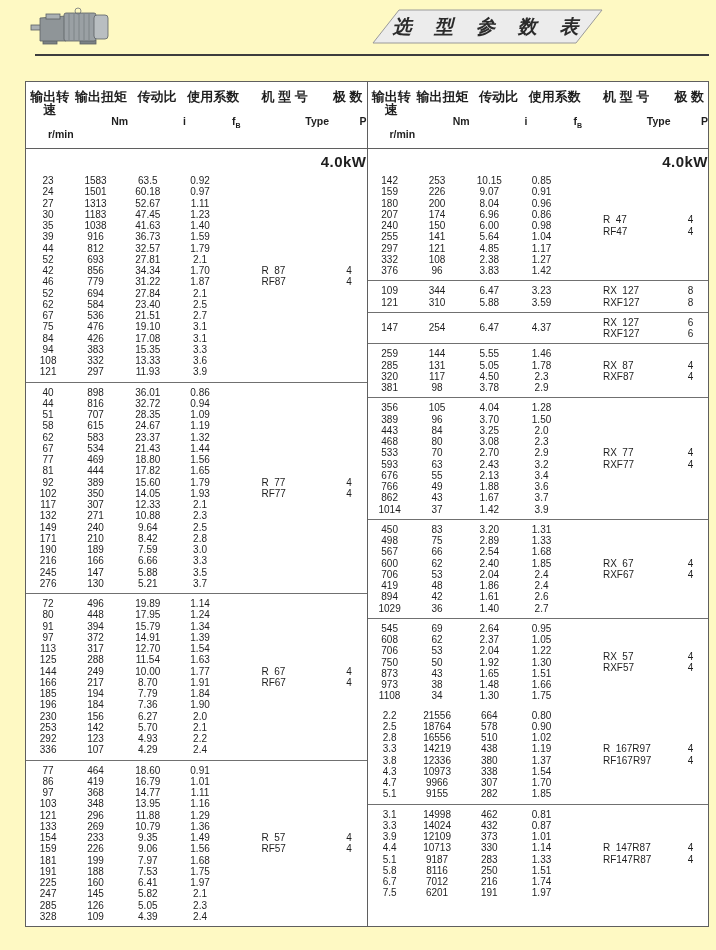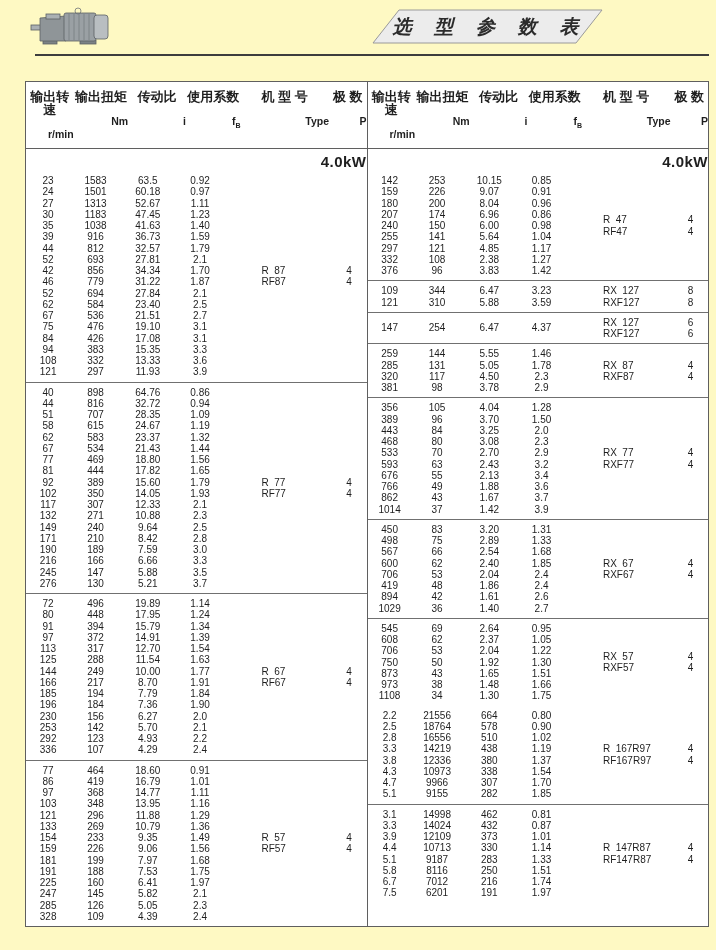--- a/index.html
+++ b/index.html
@@ -188,21 +188,21 @@
             <div class="model-row">
               <div class="mtype">RF87</div>
               <div class="mpoles">4</div>
             </div>
           </div>
         </div>
         <div class="block sep">
           <div class="nums">
             <div class="ncell">40</div>
             <div class="ncell">898</div>
-            <div class="ncell">64.76</div>
+            <div class="ncell">36.01</div>
             <div class="ncell">0.86</div>
             <div class="ncell">44</div>
             <div class="ncell">816</div>
             <div class="ncell">32.72</div>
             <div class="ncell">0.94</div>
             <div class="ncell">51</div>
             <div class="ncell">707</div>
             <div class="ncell">28.35</div>
             <div class="ncell">1.09</div>
             <div class="ncell">58</div>

